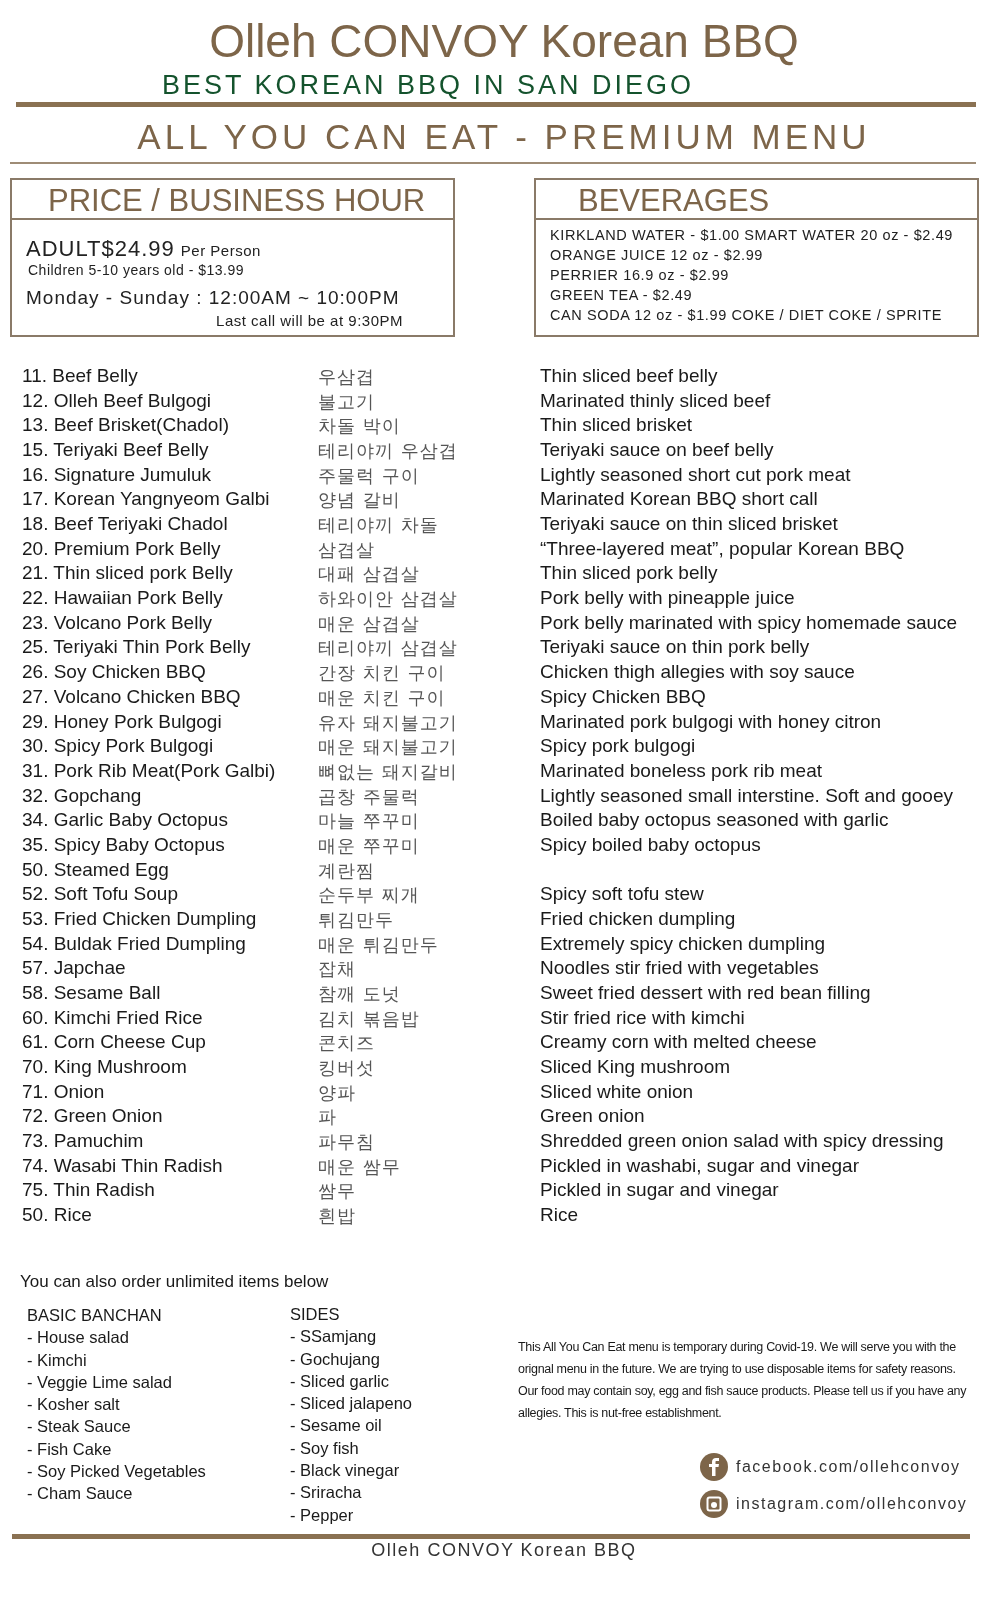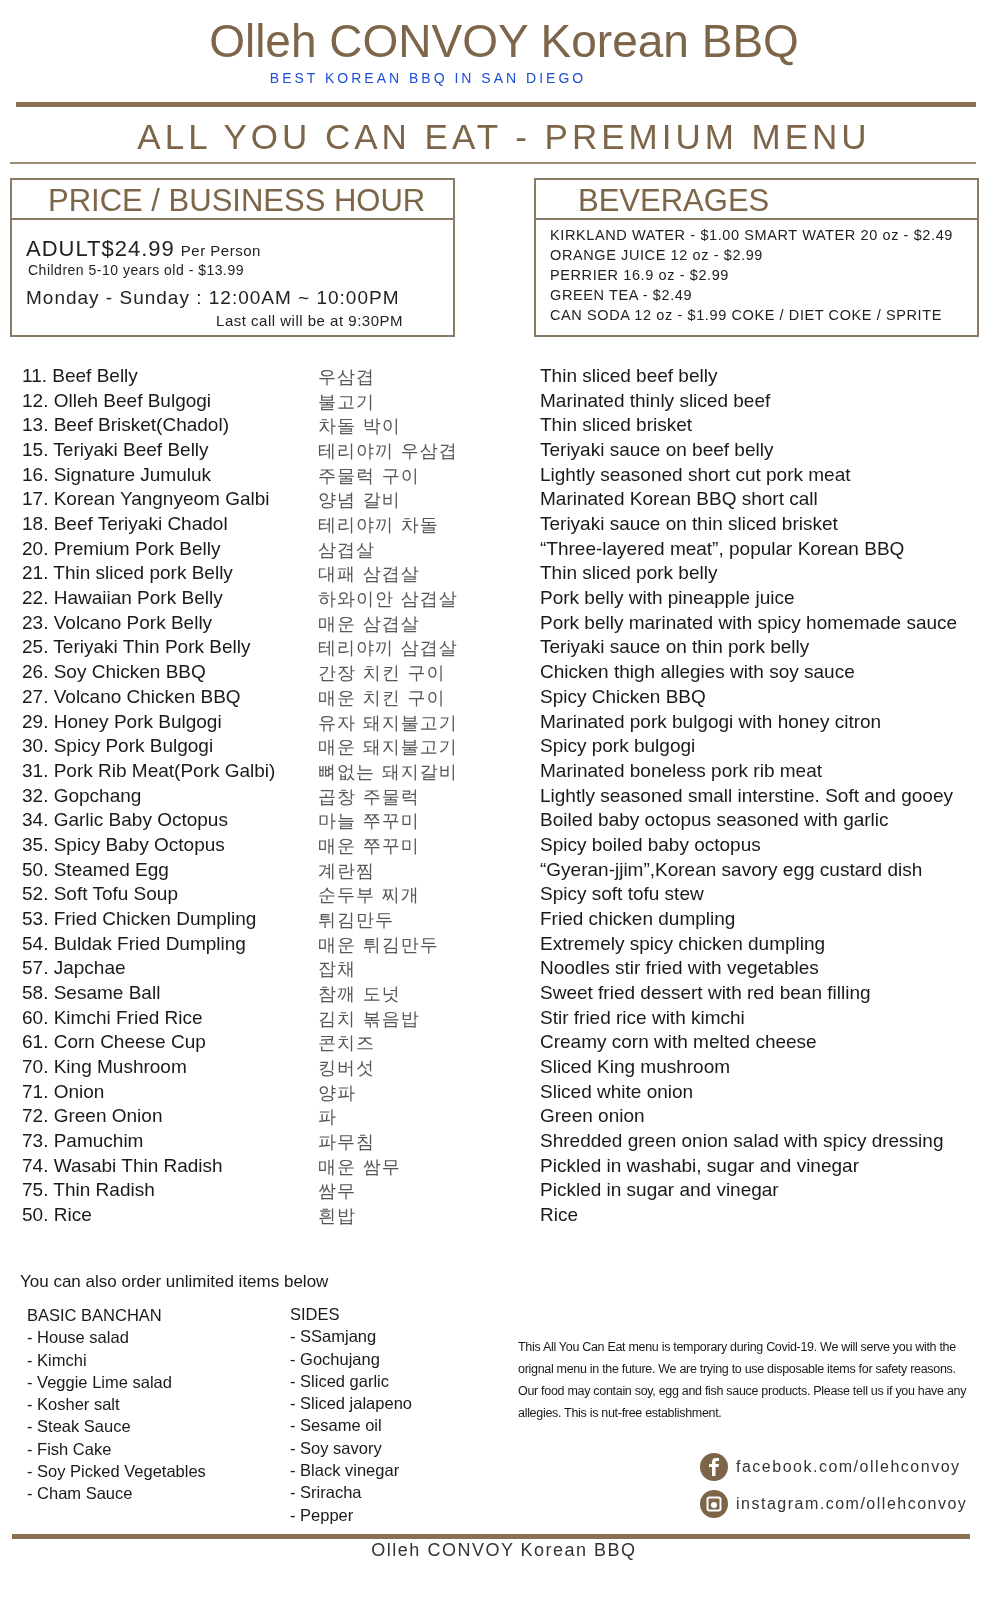--- a/index.html
+++ b/index.html
@@ -1,18 +1,18 @@
 <!DOCTYPE html>
 <html><head>
   <meta charset="utf-8">
   <style>
     html, body { margin: 0; padding: 0; background: #ffffff; }
     body { width: 1008px; height: 1600px; position: relative; overflow: hidden; font-family: "Liberation Sans", sans-serif; color: #1a1a1a; }
     .title { position: absolute; left: 0; width: 1008px; top: 14px; text-align: center; font-size: 46px; color: #7d6549; letter-spacing: 0px; }
-    .subtitle { position: absolute; left: 0; width: 856px; top: 70px; text-align: center; font-size: 14px; color: #1d4ed8; letter-spacing: 3px; }
+    .subtitle { position: absolute; left: 0; width: 856px; top: 70px; text-align: center; font-size: 27px; color: #14532d; letter-spacing: 3px; }
     .rule-thick { position: absolute; left: 16px; width: 960px; height: 5px; background: #8a7152; }
     .rule-thin { position: absolute; left: 10px; width: 966px; height: 2px; background: #9e8c76; }
     .section-title { position: absolute; left: 0; width: 1008px; top: 117px; text-align: center; font-size: 35px; color: #7d6549; letter-spacing: 4px; }
     .box { position: absolute; border: 2px solid #8a7a68; box-sizing: border-box; }
     .box-head { position: absolute; left: 0; right: 0; top: 0; height: 40px; border-bottom: 2px solid #8a7a68; box-sizing: border-box; }
     .box-head span { position: absolute; top: 3px; font-size: 31px; color: #7d6549; }
     .price-main { position: absolute; left: 14px; top: 56px; font-size: 22px; letter-spacing: 1px; color: #222; }
     .price-pp { font-size: 15px; letter-spacing: 0.5px; margin-left: 6px; }
     .price-child { position: absolute; left: 16px; top: 82px; font-size: 14px; letter-spacing: 0.5px; color: #222; }
     .hours { position: absolute; left: 14px; top: 107px; font-size: 19px; letter-spacing: 1px; color: #222; }
@@ -160,21 +160,20 @@
       <span class="desc">Boiled baby octopus seasoned with garlic</span>
     </div>
     <div class="menu-row" style="top: 833.92px;">
       <span class="en">35. Spicy Baby Octopus</span>
       <span class="ko">매운 쭈꾸미</span>
       <span class="desc">Spicy boiled baby octopus</span>
     </div>
     <div class="menu-row" style="top: 858.6px;">
       <span class="en">50. Steamed Egg</span>
       <span class="ko">계란찜</span>
-      <span class="desc">“Gyeran-jjim”,Korean savory egg custard dish</span>
     </div>
     <div class="menu-row" style="top: 883.28px;">
       <span class="en">52. Soft Tofu Soup</span>
       <span class="ko">순두부 찌개</span>
       <span class="desc">Spicy soft tofu stew</span>
     </div>
     <div class="menu-row" style="top: 907.96px;">
       <span class="en">53. Fried Chicken Dumpling</span>
       <span class="ko">튀김만두</span>
       <span class="desc">Fried chicken dumpling</span>
@@ -253,21 +252,21 @@
   <div>- Soy Picked Vegetables</div>
   <div>- Cham Sauce</div>
 </div>
 <div class="list-col" style="left:290px; top:1303px;">
   <div>SIDES</div>
   <div>- SSamjang</div>
   <div>- Gochujang</div>
   <div>- Sliced garlic</div>
   <div>- Sliced jalapeno</div>
   <div>- Sesame oil</div>
-  <div>- Soy savory</div>
+  <div>- Soy fish</div>
   <div>- Black vinegar</div>
   <div>- Sriracha</div>
   <div>- Pepper</div>
 </div>
 
 <div class="notice">This All You Can Eat menu is temporary during Covid-19. We will serve you with the orignal menu in the future.  We are trying to use disposable items for safety reasons. Our food may contain soy, egg and fish sauce products. Please  tell us if you have any allegies. This is nut-free establishment.</div>
 
 <div class="social" style="top:1453px;">
   <span class="ic">
     <svg width="14" height="18" viewBox="0 0 14 18">

